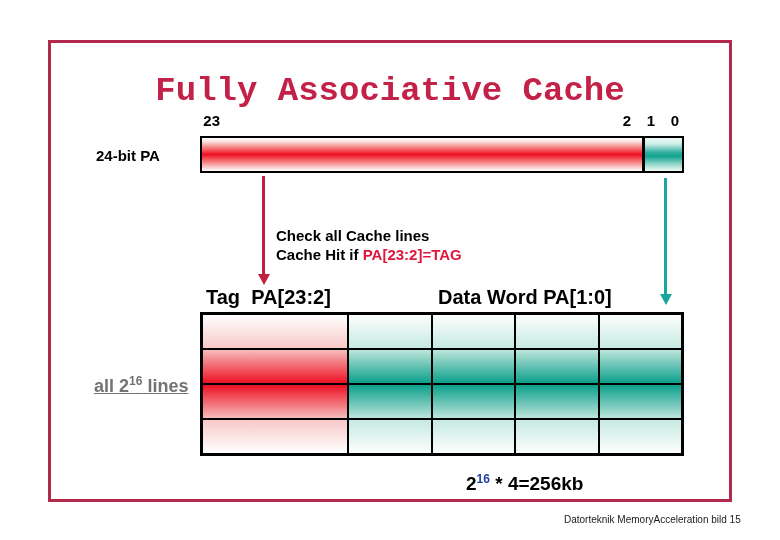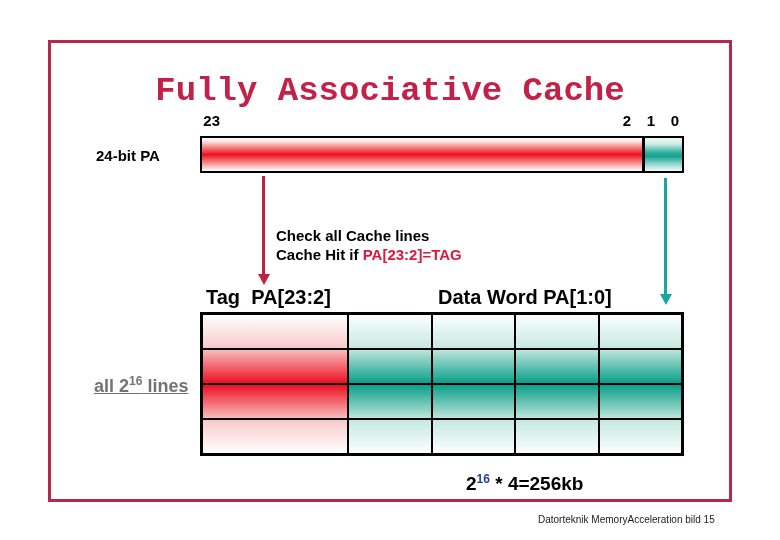--- a/index.html
+++ b/index.html
@@ -41,21 +41,21 @@
   .dr1{background:linear-gradient(to bottom,#fcfefd,#c6e9e1);}
   .dr2{background:linear-gradient(to bottom,#bde5dc,#0b9f8a);}
   .dr3{background:linear-gradient(to bottom,#0b9f8a,#bde5dc);}
   .dr4{background:linear-gradient(to bottom,#c6e9e1,#fcfefd);}
   .lines-label{position:absolute;left:94px;top:374px;font-weight:bold;font-size:18px;
                color:#737373;white-space:nowrap;text-decoration:underline;}
   .lines-label sup,.formula sup{font-size:12px;}
   .formula{position:absolute;left:466px;top:472px;font-weight:bold;font-size:19px;
            color:#000;white-space:nowrap;}
   .formula sup{color:#1f3fa8;}
-  .footer{position:absolute;left:538px;top:514px;font-size:10px;color:#1a1a1a;white-space:nowrap;}
+  .footer{position:absolute;left:564px;top:514px;font-size:10px;color:#1a1a1a;white-space:nowrap;}
 </style>
 </head>
 <body>
 
 <div class="page">
 
   <div class="frame"></div>
 
   <div class="title">Fully Associative Cache</div>
 

